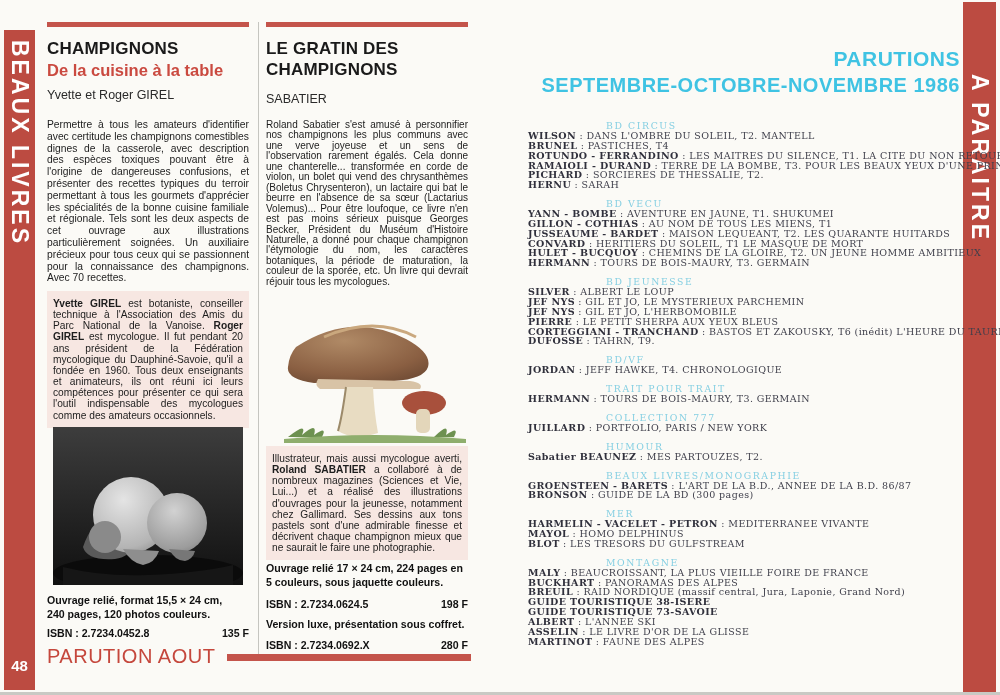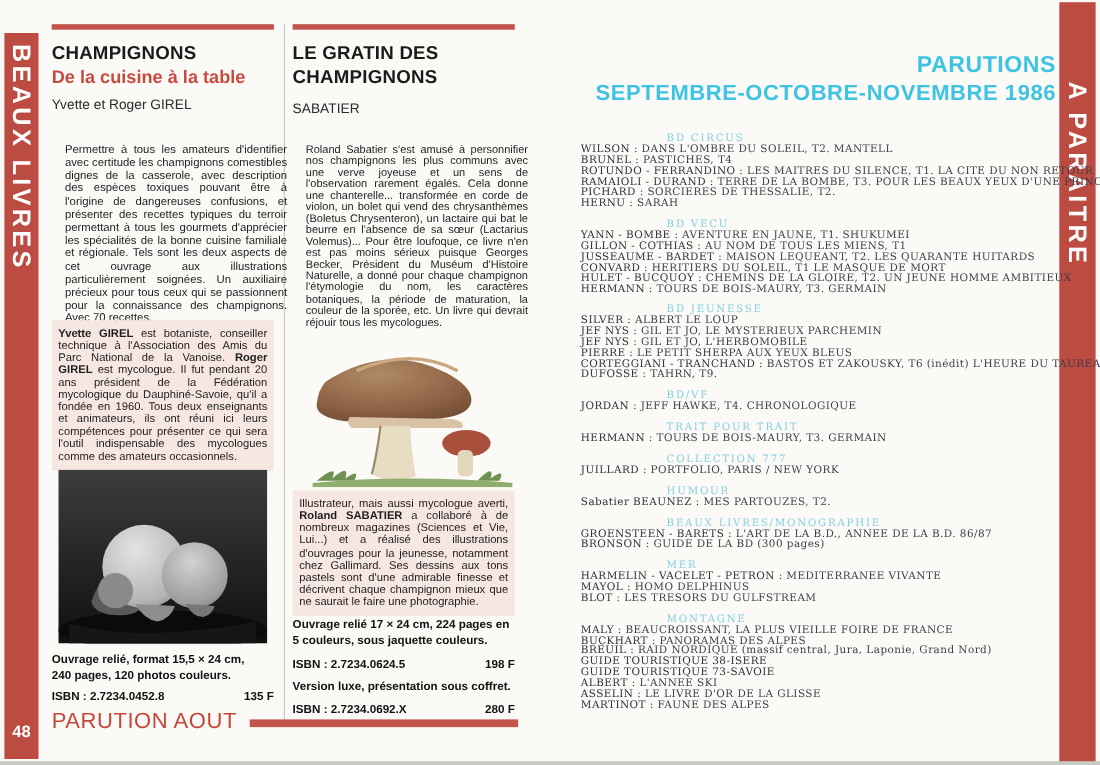--- a/index.html
+++ b/index.html
@@ -22,21 +22,21 @@
 
   
   .col{position:absolute;top:22px;width:202px;}
   .col1{left:47px;} .col2{left:266px;}
   .redbar{position:absolute;left:0;top:0;width:100%;height:5px;background:var(--bar-red);}
   .divider{position:absolute;left:258px;top:22px;width:1px;height:633px;background:#c5c5c0;}
 
   .a-title{position:absolute;left:0;margin:0;font-size:17px;font-weight:bold;color:#1a1a1a;letter-spacing:.2px;line-height:21px;}
   .a-sub{position:absolute;left:0;margin:0;font-size:16.5px;font-weight:bold;color:#ca4a40;}
   .a-author{position:absolute;left:0;font-size:12.5px;color:#2a2a2a;}
-  .a-body{position:absolute;left:0;width:100%;text-align:justify;color:#1d1d1d;margin:12px;}
+  .a-body{position:absolute;left:0;width:100%;text-align:justify;color:#1d1d1d;margin:0;}
   .col1 .a-body{font-size:10.3px;line-height:11.8px;}
   .col2 .a-body{font-size:10px;line-height:10.45px;}
   .biobox{position:absolute;left:0;width:100%;background:var(--pink);padding:7px 6px;font-size:10.2px;line-height:11.15px;text-align:justify;color:#1d1d1d;}
   .biobox b{font-weight:bold;}
   .fmt{position:absolute;left:0;width:100%;font-weight:bold;font-size:10.6px;line-height:13.5px;color:#111;}
   .isbnrow{position:absolute;left:0;width:100%;display:flex;justify-content:space-between;font-weight:bold;font-size:10.6px;color:#111;}
   .luxe{position:absolute;left:0;width:100%;font-weight:bold;font-size:10.6px;color:#111;}
 
   .photo{position:absolute;left:6px;display:block;}
   .illus{position:absolute;display:block;}
@@ -48,21 +48,21 @@
 
   
   .rp-title{position:absolute;left:520px;top:46px;width:440px;text-align:right;color:var(--cyan);font-weight:bold;letter-spacing:.5px;}
   .rp-title .l1{font-size:21px;line-height:26px;margin:0;}
   .rp-title .l2{font-size:20px;line-height:27px;margin:0;}
   .rp-list{position:absolute;left:528px;top:121px;width:434px;font-family:"DejaVu Serif",serif;font-size:9.5px;color:var(--list-ink);letter-spacing:.4px;}
   .rp-section{margin-top:9px;}
   .rp-section:first-child{margin-top:0;}
   .rp-header{color:var(--cyan-light);padding-left:78px;line-height:10px;letter-spacing:1.6px;font-size:9.3px;}
   .rp-item{line-height:9.85px;white-space:nowrap;}
-  .rp-item b{font-weight:normal;color:#30303c;}
+  .rp-item b{font-weight:bold;color:#30303c;}
 </style>
 </head>
 <body>
 
 <div class="strip strip-left">
   <div class="strip-text">BEAUX LIVRES</div>
   <div class="page-num">48</div>
 </div>
 
 <div class="strip strip-right">

